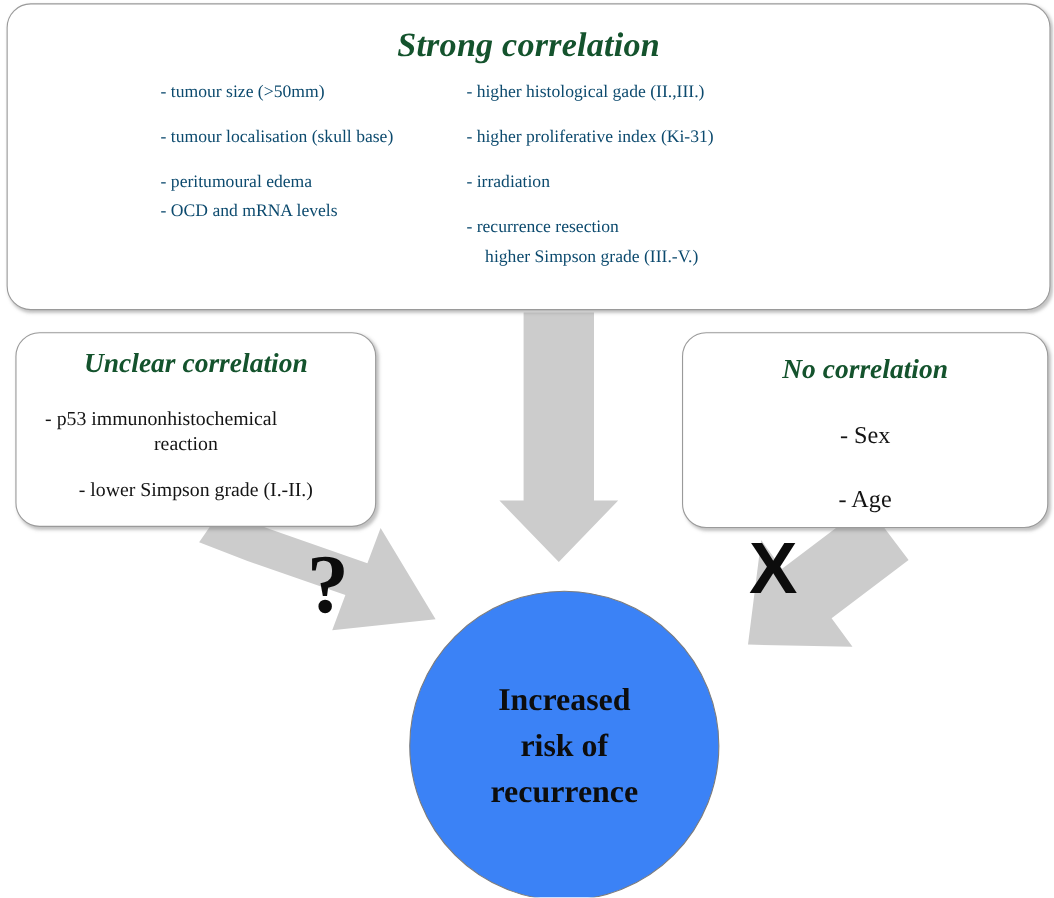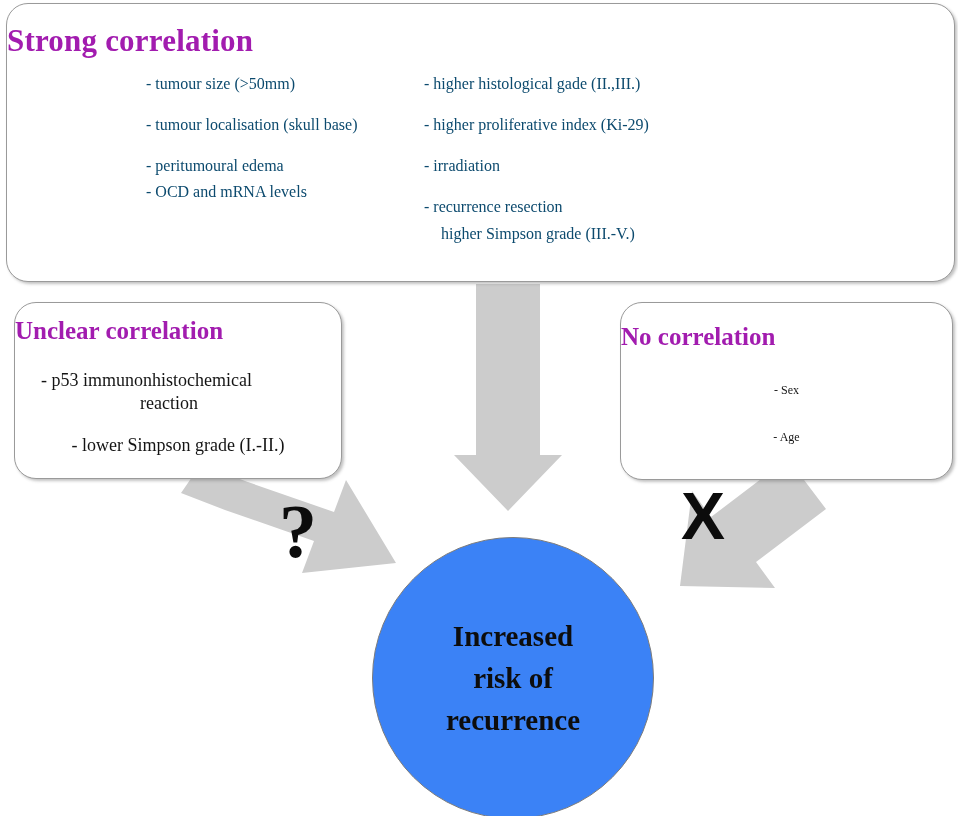--- a/index.html
+++ b/index.html
@@ -23,23 +23,24 @@
   .box {
     position: absolute;
     background: #ffffff;
     border: 1px solid #9a9a9a;
     border-radius: 22px;
     box-sizing: border-box;
     box-shadow: 2px 2px 3px rgba(120,120,120,0.45);
     z-index: 5;
   }
   .box-title {
-    text-align: left;
+    text-align: center;
     font-weight: bold;
-    color: #a21caf;
+    color: #14532d;
+    font-style: italic;
   }
 
   #strong-box {
     left: 6px;
     top: 3px;
     width: 949px;
     height: 279px;
   }
   #strong-box .box-title {
     font-size: 31px;
@@ -106,21 +107,21 @@
   }
   #nocorr-box .box-title {
     font-size: 25px;
     margin-top: 20px;
   }
   #nocorr-box .blist {
     margin-top: 24px;
     text-align: center;
   }
   #nocorr-box .bitem {
-    font-size: 12px;
+    font-size: 22px;
     margin-bottom: 22px;
     color: #141414;
     margin-top: 32px;
   }
   #nocorr-box .bitem.last { margin-bottom: 0; }
 
   
   #arrow-layer {
     position: absolute;
     left: 0; top: 0;
@@ -193,21 +194,21 @@
     <div class="box-title">Strong correlation</div>
     <div class="two-cols">
       <div class="col col-left">
         <div class="item">- tumour size (&gt;50mm)</div>
         <div class="item">- tumour localisation (skull base)</div>
         <div class="item tight">- peritumoural edema</div>
         <div class="item last">- OCD and mRNA levels</div>
       </div>
       <div class="col col-right">
         <div class="item">- higher histological gade (II.,III.)</div>
-        <div class="item">- higher proliferative index (Ki-29)</div>
+        <div class="item">- higher proliferative index (Ki-31)</div>
         <div class="item">- irradiation</div>
         <div class="item last">
           <span>- recurrence resection</span>
           <span class="sub">higher Simpson grade (III.-V.)</span>
         </div>
       </div>
     </div>
   </div>
 
   <div class="box" id="unclear-box">

